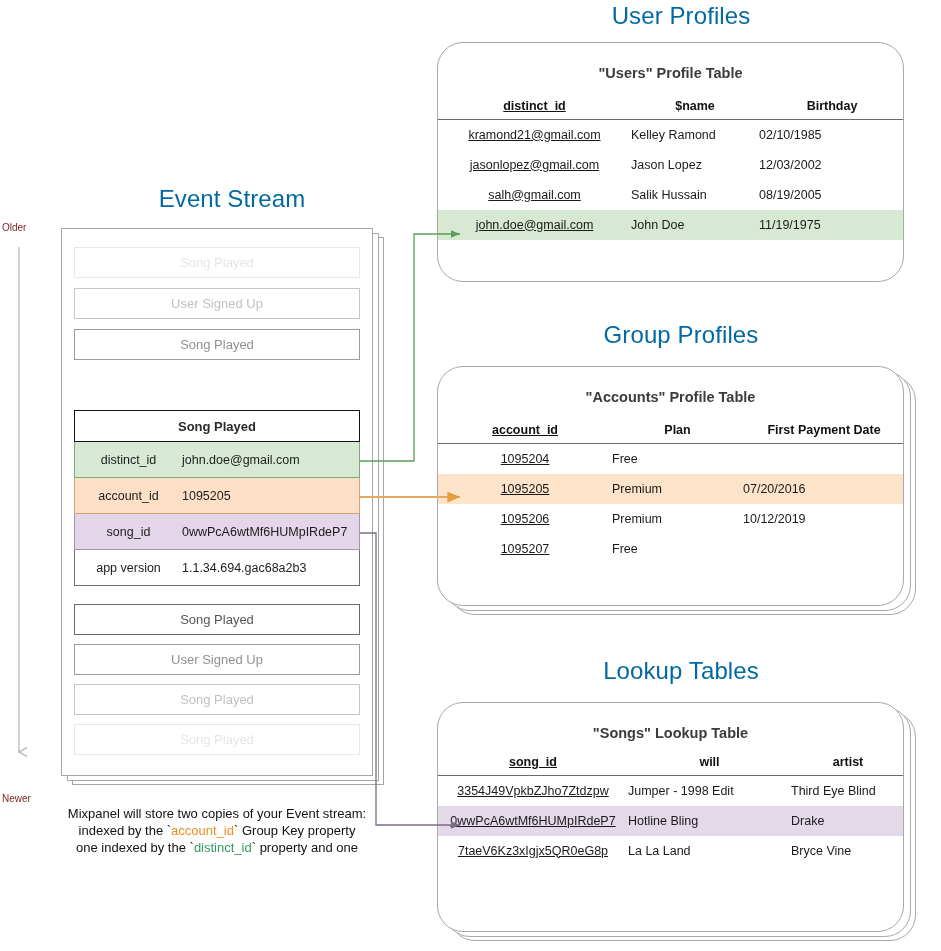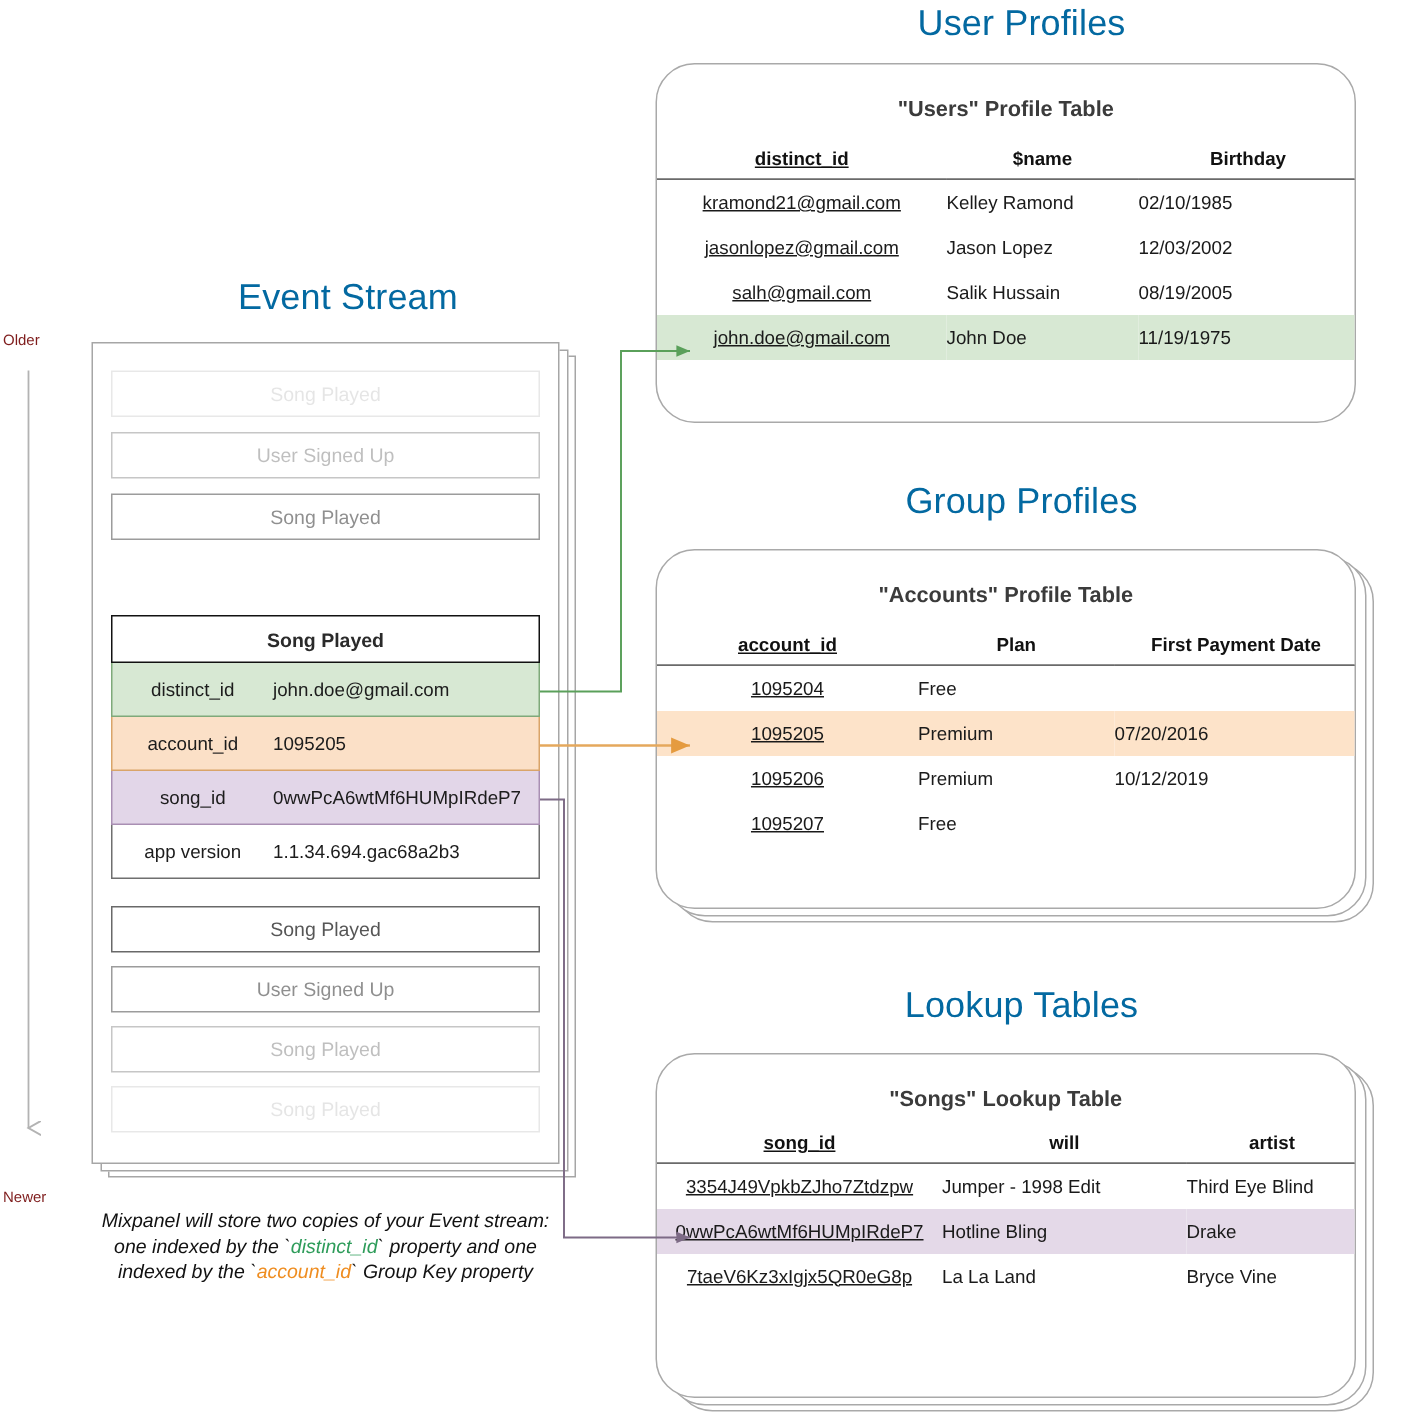--- a/index.html
+++ b/index.html
@@ -198,24 +198,24 @@
   <div class="ev o55" style="left:74px; top:644px; width:286px; height:31px;">
     <span>User Signed Up</span>
     </div>
   <div class="ev o30" style="left:74px; top:684px; width:286px; height:31px;">
     <span>Song Played</span>
     </div>
   <div class="ev o12" style="left:74px; top:724px; width:286px; height:31px;">
     <span>Song Played</span>
     </div>
 
-  <div class="caption" style="left:42px; top:805px; width:350px;font-style:italic;">
+  <div class="caption" style="left:42px; top:805px; width:350px;">
     <div>Mixpanel will store two copies of your Event stream:</div>
+    <div><span>indexed by the `</span><span class="tok-orange">account_id</span><span>` Group Key property</span></div>
     <div><span>one indexed by the `</span><span class="tok-green">distinct_id</span><span>` property and one</span></div>
-    <div><span>indexed by the `</span><span class="tok-orange">account_id</span><span>` Group Key property</span></div>
   </div>
 
   <div class="panel-main" style="left:437px; top:42px; width:467px; height:240px;">
     <div class="tbl-title">"Users" Profile Table</div>
     <table class="data" style="margin-top:6px;">
       <colgroup>
           <col style="width:193px">
           <col style="width:128px">
           <col style="width:146px">
         </colgroup>

